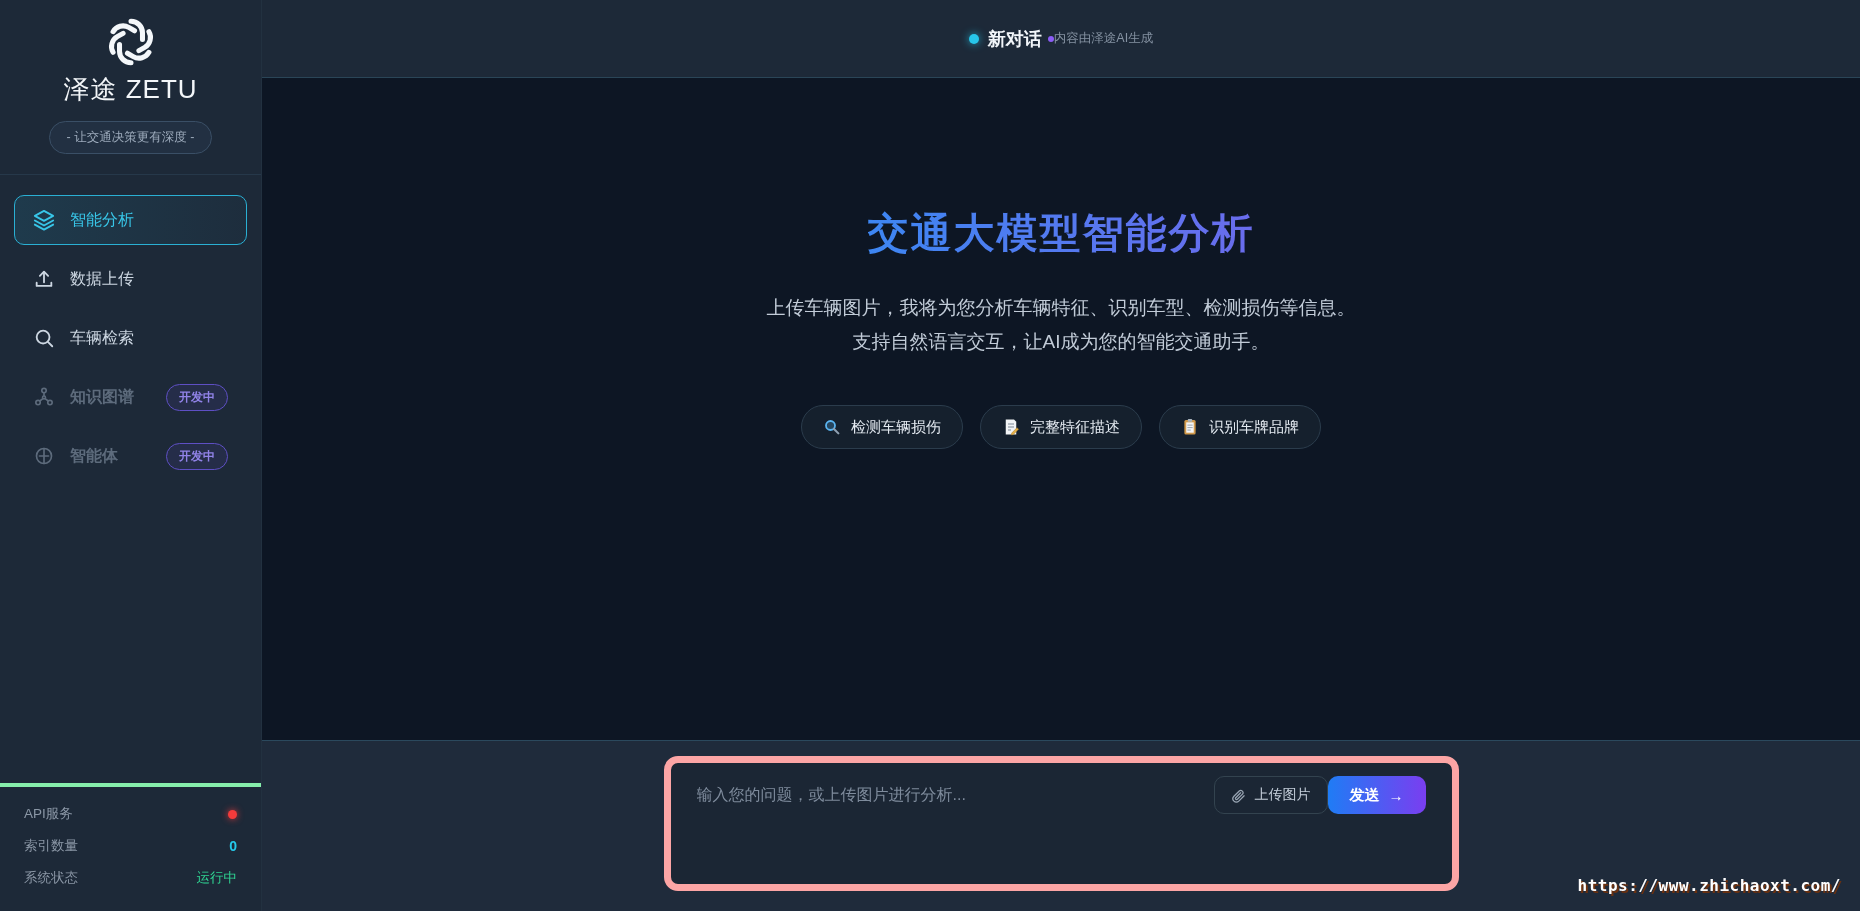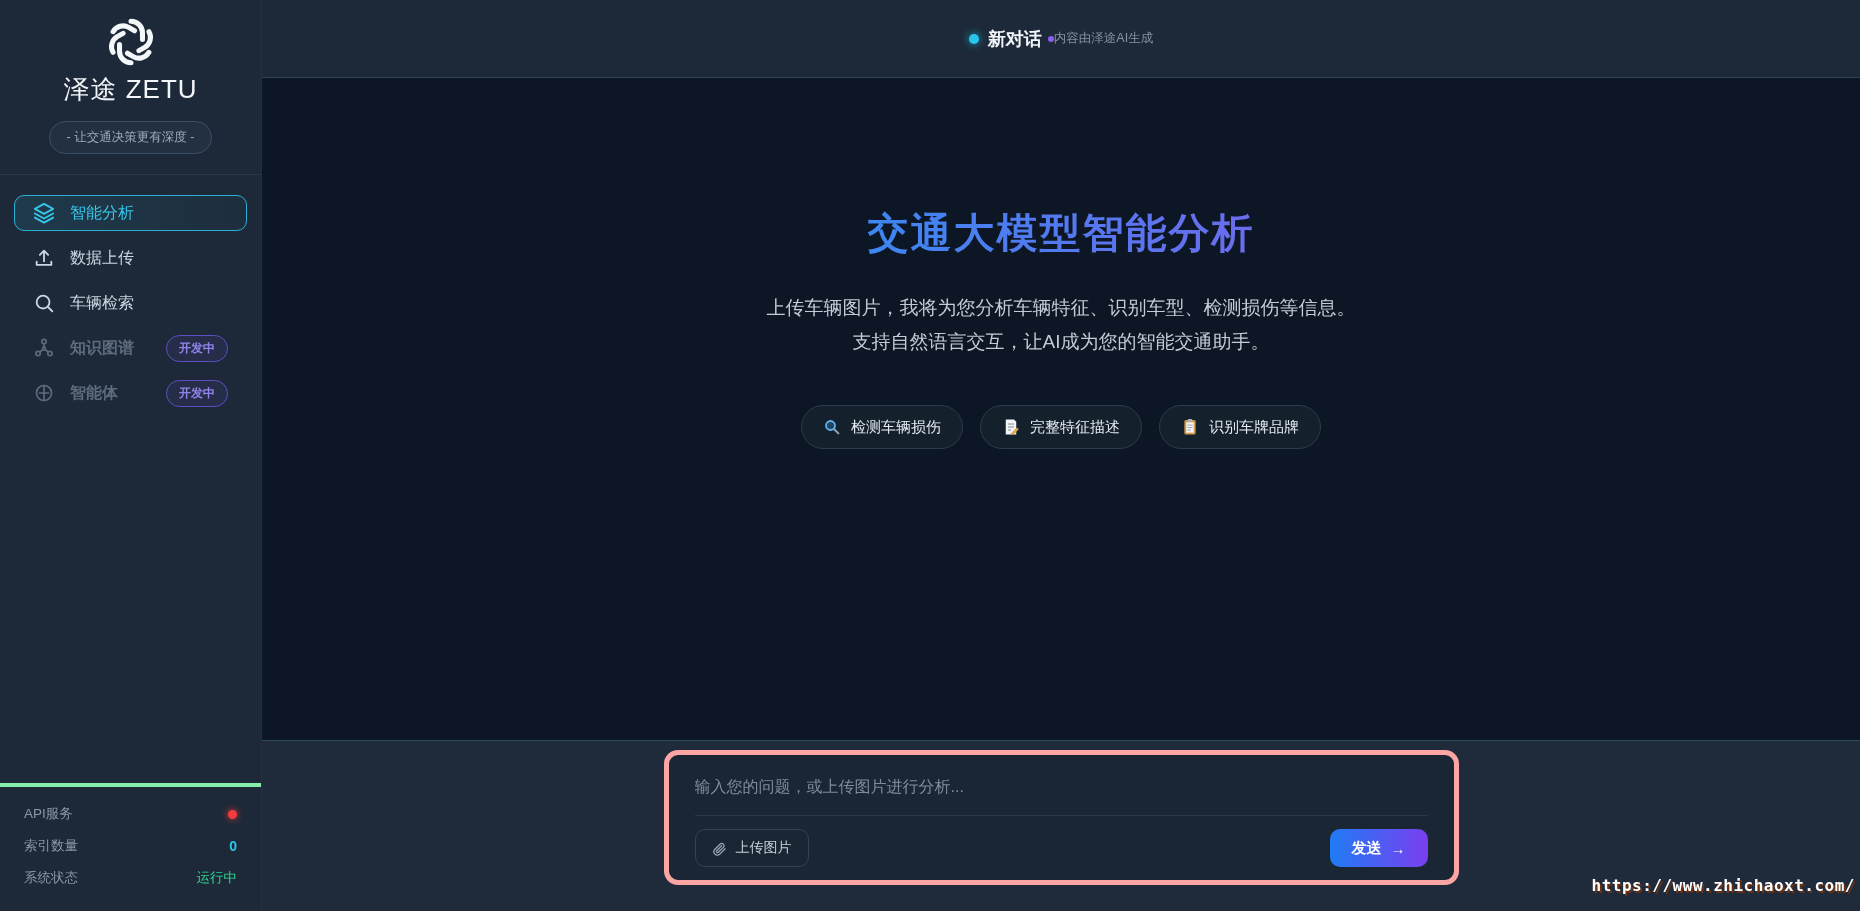--- a/index.html
+++ b/index.html
@@ -11,21 +11,21 @@
   .sidebar { width:262px; min-width:262px; background:#1d2938; border-right:1px solid #223140;
              display:flex; flex-direction:column; }
   .logo-section { padding:14px 12px 20px; text-align:center; border-bottom:1px solid #26384a; }
   .logo-icon { display:block; margin:0 auto; }
   .logo-text { margin-top:2px; font-size:26px; color:#f3f6f9; letter-spacing:1px; }
   .tagline { display:inline-block; margin-top:14px; padding:7px 17px; font-size:12.5px;
              color:#9dabbc; border:1px solid #3a4f66; border-radius:999px;
              background:rgba(46,64,86,0.35); }
 
   .nav { padding:20px 14px; display:flex; flex-direction:column; gap:9px; }
-  .nav-item { display:flex; align-items:center; gap:15px; height:36px; padding:0 18px;
+  .nav-item { display:flex; align-items:center; gap:15px; height:50px; padding:0 18px;
               border-radius:10px; border:1px solid transparent; font-size:16px; color:#cdd7e2;
               cursor:pointer; }
   .nav-icon { width:22px; height:22px; display:flex; align-items:center; justify-content:center; }
   .nav-icon svg { width:22px; height:22px; }
   .nav-item.active { color:#38c6e8; border-color:#2ab0d4;
               background:linear-gradient(90deg, rgba(42,176,212,0.13), rgba(42,176,212,0.03)); }
   .nav-item.disabled { color:#5d6b7c; cursor:default;font-weight:bold; }
   .badge { margin-left:auto; font-size:12px; color:#9183e8; border:1px solid #5e4fc4;
            border-radius:999px; padding:4px 12px; background:rgba(110,88,228,0.10); }
 
@@ -58,35 +58,35 @@
                    -webkit-text-fill-color:transparent; color:#4a87f0; }
   .welcome-desc { margin-top:30px; text-align:center; font-size:19px; line-height:34px; color:#c2ccd8; }
   .chips { display:flex; gap:17px; margin-top:46px; }
   .chip { display:flex; align-items:center; gap:10px; height:44px; padding:0 21px;
           border-radius:999px; background:#15202d; border:1px solid #2b3c4c;
           color:#e3e9f0; font-size:15px; cursor:pointer; }
   .chip-icon svg { width:18px; height:18px; display:block; }
 
   
   .footer { position:relative; height:171px; background:#1f2b3b; border-top:1px solid #2b495d; }
-  .composer { width:795px; height:135px; margin:9px auto 0; background:#1b2634;
-              border:5px solid #fca5a5; border-radius:14px; padding:0 26px;
-              display:flex; flex-direction:column; }
+  .composer { width:795px; height:135px; margin:15px auto 0; background:#1b2634;
+              border:7px solid #fca5a5; border-radius:14px; padding:0 26px;
+              display:flex; flex-direction:row; }
   .composer textarea { flex:1; background:transparent; border:none; outline:none; resize:none;
               font-family:inherit; font-size:16px; color:#dfe6ee; padding:22px 0 0; }
   .composer textarea::placeholder { color:#7e8b9c; }
   .composer-divider { height:1px; background:#2a3949; }
   .composer-actions { height:64px; display:flex; align-items:center; justify-content:space-between; }
   .upload-btn { display:flex; align-items:center; gap:9px; height:38px; padding:0 16px;
                 background:transparent; border:1px solid #33434f; border-radius:10px;
                 color:#c6d0dc; font-size:14px; font-family:inherit; cursor:pointer; }
   .send-btn { display:flex; align-items:center; gap:9px; height:38px; padding:16px 22px; border:none;
               border-radius:10px; background:linear-gradient(90deg,#1f7cf5,#7a3ef0);
               color:#ffffff; font-size:15px; font-weight:bold; font-family:inherit; cursor:pointer; }
-  .watermark { position:absolute; right:5px; bottom:16px;
+  .watermark { position:absolute; right:19px; bottom:16px;
                font-family:"DejaVu Sans Mono","Liberation Mono",monospace;
                font-size:16px; font-weight:bold; letter-spacing:0.5px;
                color:#ffffff; text-shadow:2px 2px 0 #6b3110; }
 </style>
 </head>
 <body>
 
 <div class="app">
 
   <div class="sidebar">

